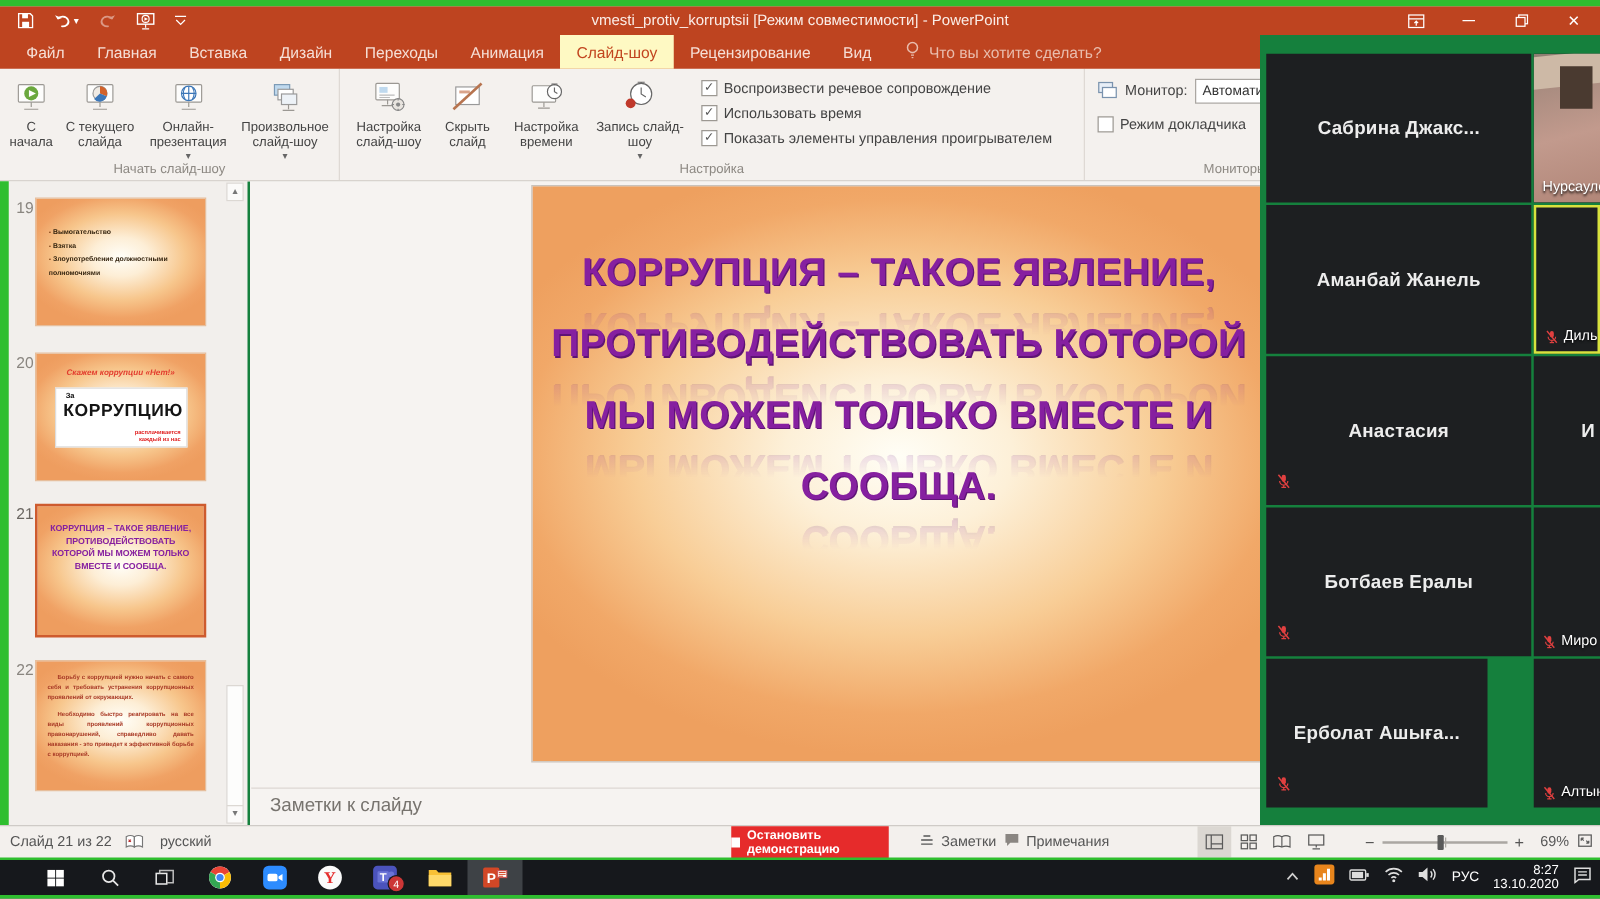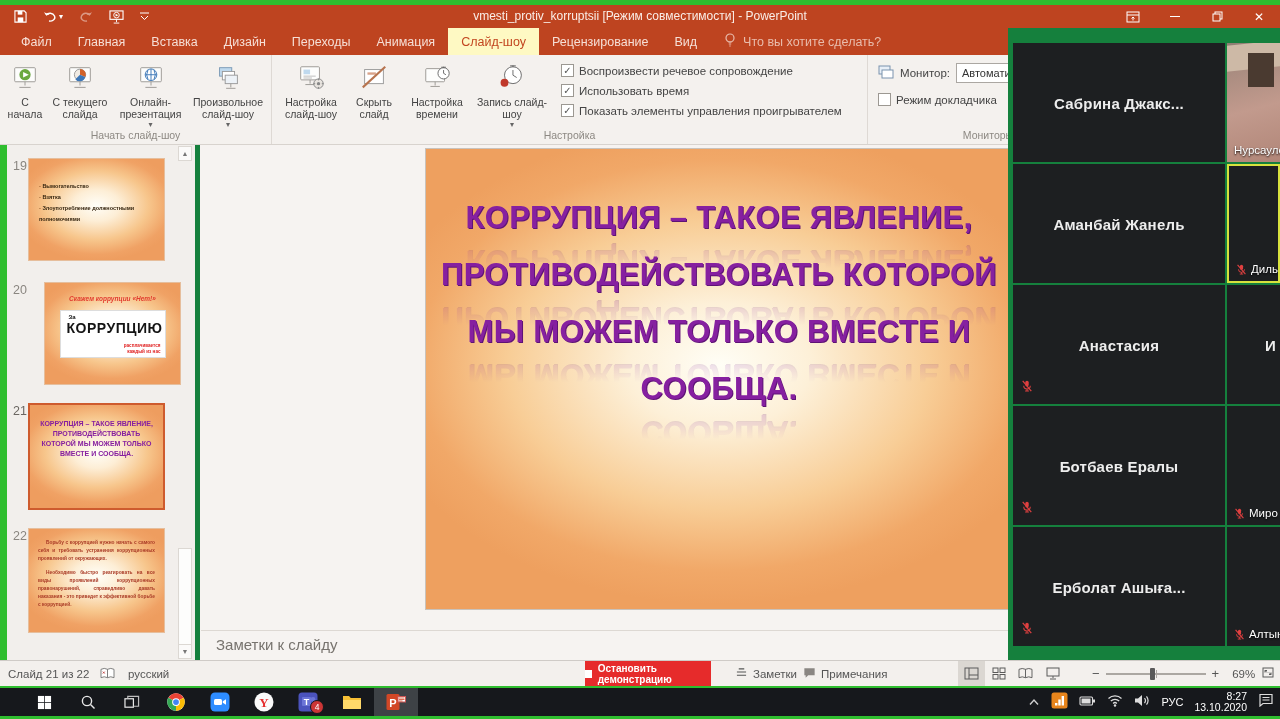--- a/index.html
+++ b/index.html
@@ -42,21 +42,21 @@
   .cbcol{display:flex;flex-direction:column;gap:7px;padding:5px 0 0 10px;}
   .cb{display:flex;align-items:center;gap:5px;font-size:11.5px;color:#444;white-space:nowrap;}
   .cbbox{width:13px;height:13px;background:#fff;border:1px solid #9C9892;box-sizing:border-box;
          display:flex;align-items:center;justify-content:center;font-size:10px;color:#555;line-height:11px;}
   .mon-row{display:flex;align-items:center;gap:6px;font-size:11.5px;color:#444;text-align:right;}
   .mon-select{width:125px;height:20px;background:#fff;border:1px solid #ABA7A2;box-sizing:border-box;
               font-size:11px;color:#333;display:flex;align-items:center;padding-left:5px;}
 
   
   #thumbs{position:absolute;left:7px;top:145px;width:193px;height:515px;background:#F2EFEC;
-          border-right:5px solid #15803d;box-sizing:border-box;z-index:5;}
+          border-right:2px solid #15803d;box-sizing:border-box;z-index:5;}
   .thumb-num{position:absolute;left:6px;font-size:12.5px;color:#8A8680;}
   .thumb{position:absolute;left:21px;width:137px;height:103px;box-sizing:border-box;
          border:1px solid #E6BE9C;overflow:hidden;
          background:radial-gradient(ellipse 62% 55% at 50% 46%,#FFFEF8 0%,#FDEED6 28%,#F7C68C 62%,#F0A265 88%,#EE9D5F 100%);}
   .thumb.selected{border:2px solid #CE5B2E;}
   .t-bullets{padding:22px 8px 0 10px;font-size:5.5px;font-weight:bold;color:#34240F;line-height:11px;}
   .t-bullets div::before{content:"‐ ";color:#7a3b10;}
   .t20-h{margin-top:12px;text-align:center;font-size:6.5px;font-weight:bold;font-style:italic;color:#E23B2E;}
   .t20-poster{margin:8px auto 0;width:104px;height:46px;background:#fff;border:1px solid #ddd;position:relative;}
   .t20-za{position:absolute;left:8px;top:3px;font-size:6px;font-weight:bold;color:#111;}
@@ -358,21 +358,21 @@
     <div class="thumb-num" style="top:14px;">19</div>
     <div class="thumb" style="top:13px;">
       <div class="t-bullets">
         <div>Вымогательство</div>
         <div>Взятка</div>
         <div>Злоупотребление должностными полномочиями</div>
       </div>
     </div>
 
     <div class="thumb-num" style="top:138px;">20</div>
-    <div class="thumb" style="top:137px;margin-left:16px;">
+    <div class="thumb" style="top:137px;">
       <div class="t20-h">Скажем коррупции «Нет!»</div>
       <div class="t20-poster">
         <span class="t20-za">За</span>
         <span class="t20-main">КОРРУПЦИЮ</span>
         <span class="t20-sub">расплачивается каждый из нас</span>
       </div>
     </div>
 
     <div class="thumb-num" style="top:259px;color:#6B6762;">21</div>
     <div class="thumb selected" style="top:258px;height:107px;">
@@ -652,21 +652,21 @@
       <span class="lab">
         <svg width="11" height="11" viewBox="0 0 14 14">
             <rect x="5" y="1" width="4" height="6.5" rx="2" fill="#E04040"></rect>
             <path d="M3.2 6.8 a3.8 3.8 0 0 0 7.6 0 M7 10.6 V12.6 M4.8 12.8 h4.4" fill="none" stroke="#E04040" stroke-width="1.2"></path>
             <path d="M2 1 L12 13" stroke="#E04040" stroke-width="1.4"></path>
           </svg>
         <span>Миро</span>
       </span>
     </div>
 
-    <div class="ztile" style="left:5px;top:499px;width:212px;height:119px;">
+    <div class="ztile" style="left:5px;top:499px;width:177px;height:119px;">
       <span class="pname">Ерболат  Ашыға...</span>
       <span class="micpos"><svg width="12" height="12" viewBox="0 0 14 14">
             <rect x="5" y="1" width="4" height="6.5" rx="2" fill="#E04040"></rect>
             <path d="M3.2 6.8 a3.8 3.8 0 0 0 7.6 0 M7 10.6 V12.6 M4.8 12.8 h4.4" fill="none" stroke="#E04040" stroke-width="1.2"></path>
             <path d="M2 1 L12 13" stroke="#E04040" stroke-width="1.4"></path>
           </svg></span>
     </div>
     <div class="ztile" style="left:219px;top:499px;width:53px;height:119px;">
       <span class="lab">
         <svg width="11" height="11" viewBox="0 0 14 14">

